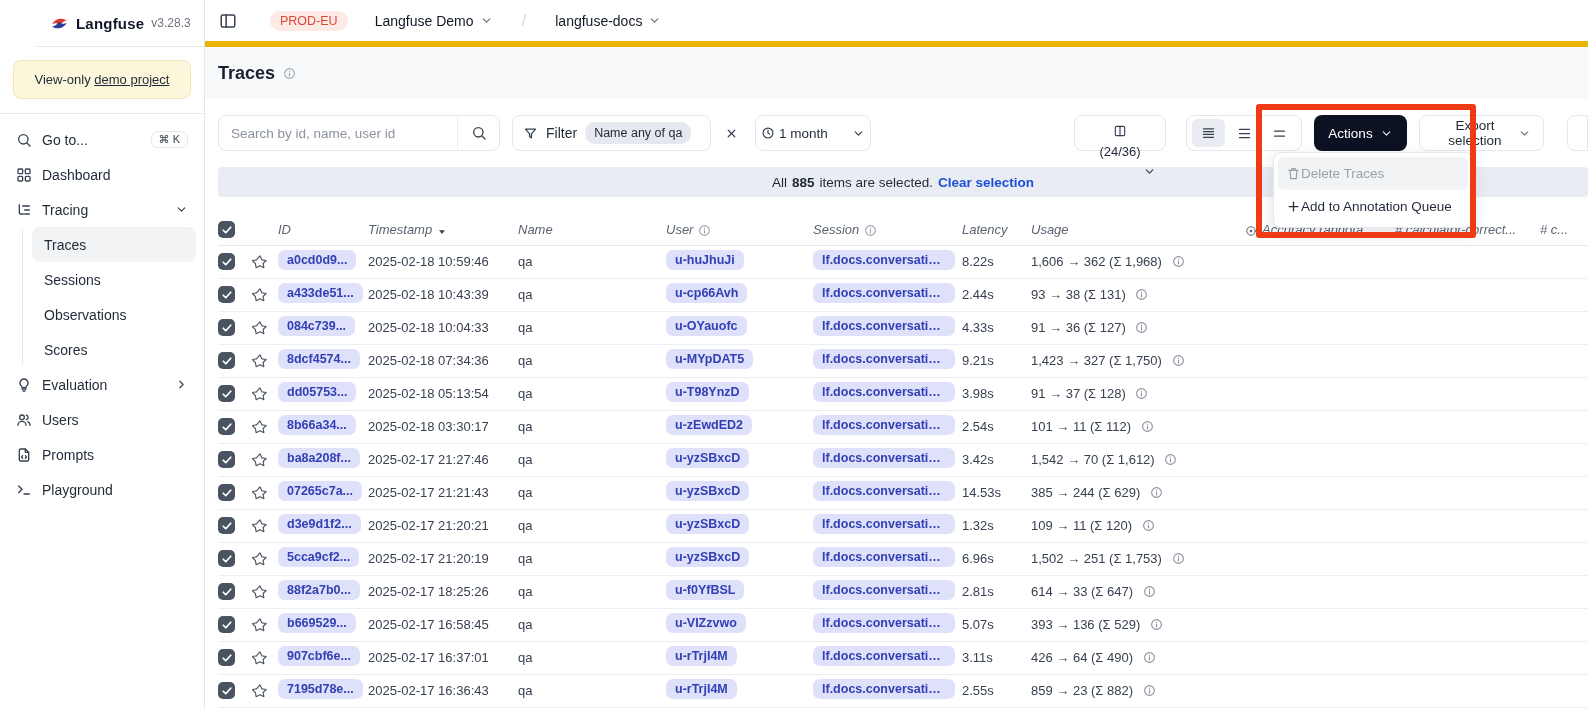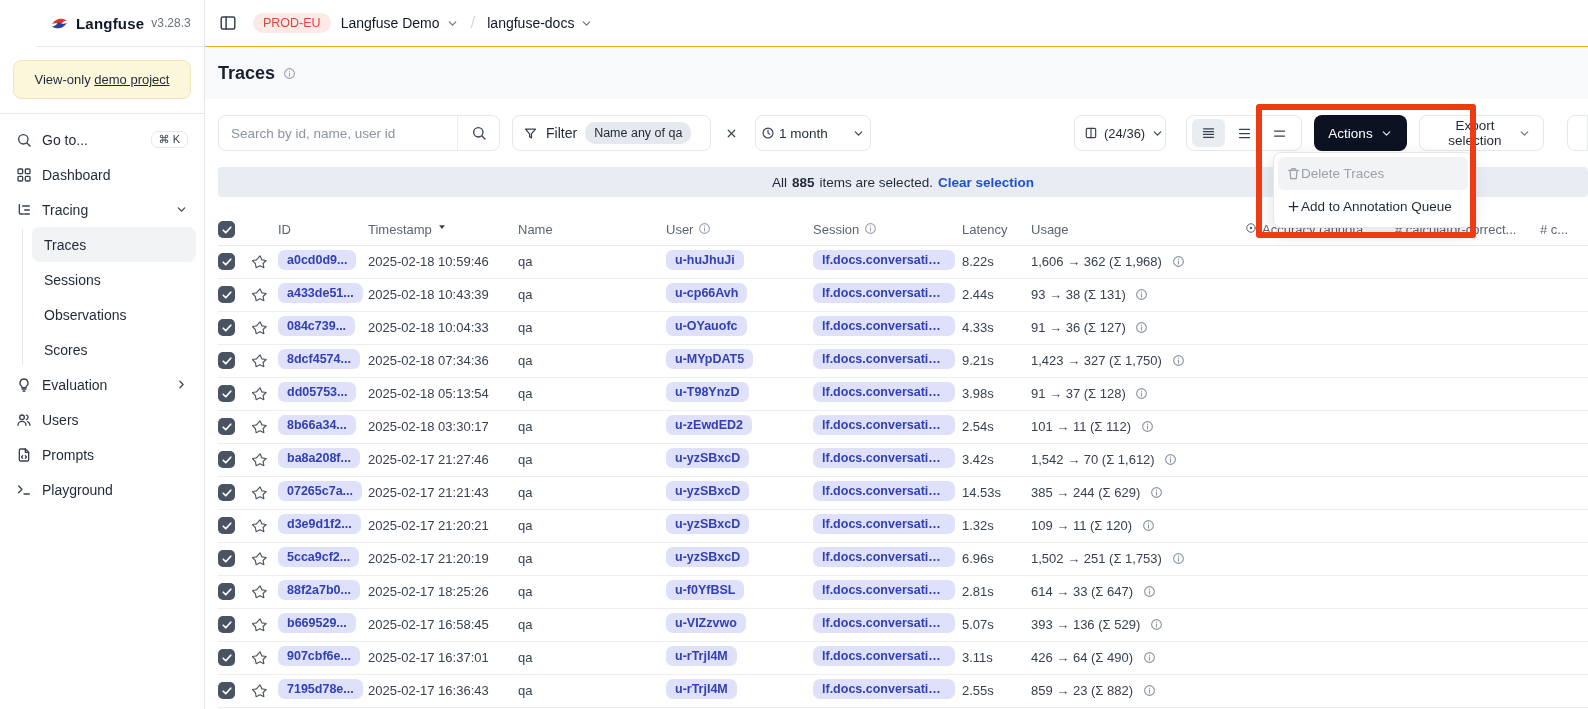--- a/index.html
+++ b/index.html
@@ -21,21 +21,21 @@
   .nav-chev { margin-left:auto; color:#4b5563; }
   .kbd { margin-left:auto; border:1px solid #e5e7eb; border-radius:7px; padding:1px 7px; font-size:11px; color:#374151; background:#fff; }
   .nav-children { display:flex; margin-left:14px; }
   .tree-line { width:1px; background:#e5e7eb; margin:2px 0; }
   .children-col { flex:1; padding-left:9px; }
   .nav-child { height:35px; display:flex; align-items:center; padding:0 12px; border-radius:8px; font-size:14px; color:#1f2937; cursor:pointer; }
   .nav-child.active { background:#f2f3f5; }
 
   
   .main { position:absolute; left:205px; top:0; width:1383px; height:709px; }
-  .topbar { display:flex; align-items:center; height:47px; padding:0 14px; border-bottom:1px solid #eab308; background:#fff; gap:10px; }
+  .topbar { display:flex; align-items:center; height:47px; padding:0 14px; border-bottom:6px solid #eab308; background:#fff; gap:27px; }
   .tb-toggle { color:#374151; display:flex; cursor:pointer; }
   .env-badge { background:#fdeae7; color:#dc4837; font-size:12.5px; padding:3px 10px; border-radius:10px; margin-left:6px; }
   .crumb { display:flex; align-items:center; gap:6px; background:none; border:none; font-family:inherit; font-size:14px; color:#111827; cursor:pointer; }
   .crumb .icon { color:#6b7280; }
   .slash { color:#d4d8de; font-size:17px; padding:0 2px; }
 
   .title-strip { height:52px; background:#f8f9fa; display:flex; align-items:center; gap:8px; padding:0 13px; }
   .title-strip h1 { font-size:18px; font-weight:700; color:#18212f; }
   .title-strip .icon { color:#9ca3af; display:flex; }
 
@@ -48,40 +48,40 @@
   .search-box input { border:none; outline:none; flex:1; height:100%; padding:0 12px; font-family:inherit; font-size:13.5px; color:#1f2937; background:transparent; }
   .search-box input::placeholder { color:#8b93a1; }
   .search-seg { width:42px; height:100%; display:flex; align-items:center; justify-content:center; border-left:1px solid #eceef1; color:#374151; cursor:pointer; }
   .filter-btn { width:199px; margin-left:12px; gap:8px; padding:0 10px; font-size:14px; }
   .filter-btn .icon { color:#374151; }
   .chip { background:#e5e8ef; border-radius:10px; padding:4px 9px; font-size:12.5px; color:#1f2937; white-space:nowrap; }
   .x-btn { margin-left:10px; color:#374151; display:flex; cursor:pointer; padding:4px; }
   .time-btn { width:116px; margin-left:13px; gap:4px; padding:0 5px; font-size:13.5px;text-align:center; }
   .time-btn .icon, .cols-btn .icon { color:#374151; }
   .tb-right { margin-left:auto; display:flex; align-items:center; }
-  .cols-btn { width:92px; gap:6px; padding:8px 9px; font-size:13px; }
+  .cols-btn { width:92px; gap:6px; padding:8px 9px; font-size:13px;flex-direction:column; }
   .chev { color:#6b7280; display:flex; margin-left:auto; }
   .toggle-group { margin-left:20px; width:116px; height:36px; border:1px solid #e5e7eb; border-radius:8px; display:flex; align-items:center; justify-content:space-between; padding:0 5px; }
   .tg-btn { width:33px; height:28px; border:none; background:none; border-radius:6px; display:flex; align-items:center; justify-content:center; color:#374151; cursor:pointer; }
   .tg-btn.selected { background:#e9edf2; }
   .actions-btn { margin-left:12px; width:93px; height:36px; border:none; border-radius:8px; background:#0c1222; color:#fff; font-size:13.5px; font-weight:500; display:flex; align-items:center; justify-content:center; gap:7px; font-family:inherit; cursor:pointer; }
   .actions-btn .chev { color:#e5e7eb; margin-left:0; }
   .export-btn { margin-left:12px; width:125px; gap:0; padding:14px 12px; font-size:13.5px; font-weight:500; justify-content:space-between; }
   .sliver { margin-left:23px; width:21px; height:36px; border:1px solid #e5e7eb; border-radius:8px 0 0 8px; background:#fff; cursor:pointer; }
 
   
   .sel-banner { margin-top:16px; width:1370px; height:30px; background:#e9edf3; border-radius:4px; display:flex; align-items:center; justify-content:center; gap:5px; font-size:13.5px; color:#1f2937; }
   .sel-banner b { font-weight:700; }
   .clear-link { color:#1d4fd8; font-weight:700; cursor:pointer; }
 
   
   table.traces { margin-top:18px; width:1370px; border-collapse:collapse; table-layout:fixed; }
   .traces th { height:30px; text-align:left; font-size:13px; font-weight:500; color:#5b6472; border-bottom:1px solid #e7e9ec; white-space:nowrap; overflow:hidden; padding:0; vertical-align:middle; }
   .traces td { height:33px; font-size:13px; color:#374151; border-bottom:1px solid #eceef1; white-space:nowrap; overflow:hidden; padding:0; vertical-align:middle; }
-  .hcell { display:flex; align-items:flex-start; gap:5px; }
+  .hcell { display:flex; align-items:flex-end; gap:5px;font-style:italic; }
   .cb { width:17px; height:17px; border-radius:5px; background:#4a5362; display:flex; align-items:center; justify-content:center; cursor:pointer; }
   .star { color:#4b5563; display:flex; cursor:pointer; }
   .badge { display:inline-block; background:#dfe1fa; color:#3240b4; font-size:12.5px; font-weight:600; padding:3px 9px; border-radius:7px; max-width:95%; overflow:hidden; text-overflow:ellipsis; cursor:pointer; }
   .usage-cell { display:flex; align-items:center; gap:6px; color:#374151; }
   .usage-cell .icon { color:#8b93a1; display:flex; }
   .sort-ic { color:#374151; display:flex; }
   .th-info { color:#9ca3af; display:flex; }
   .acc-ic { color:#5b6472; display:flex; }
 
   

